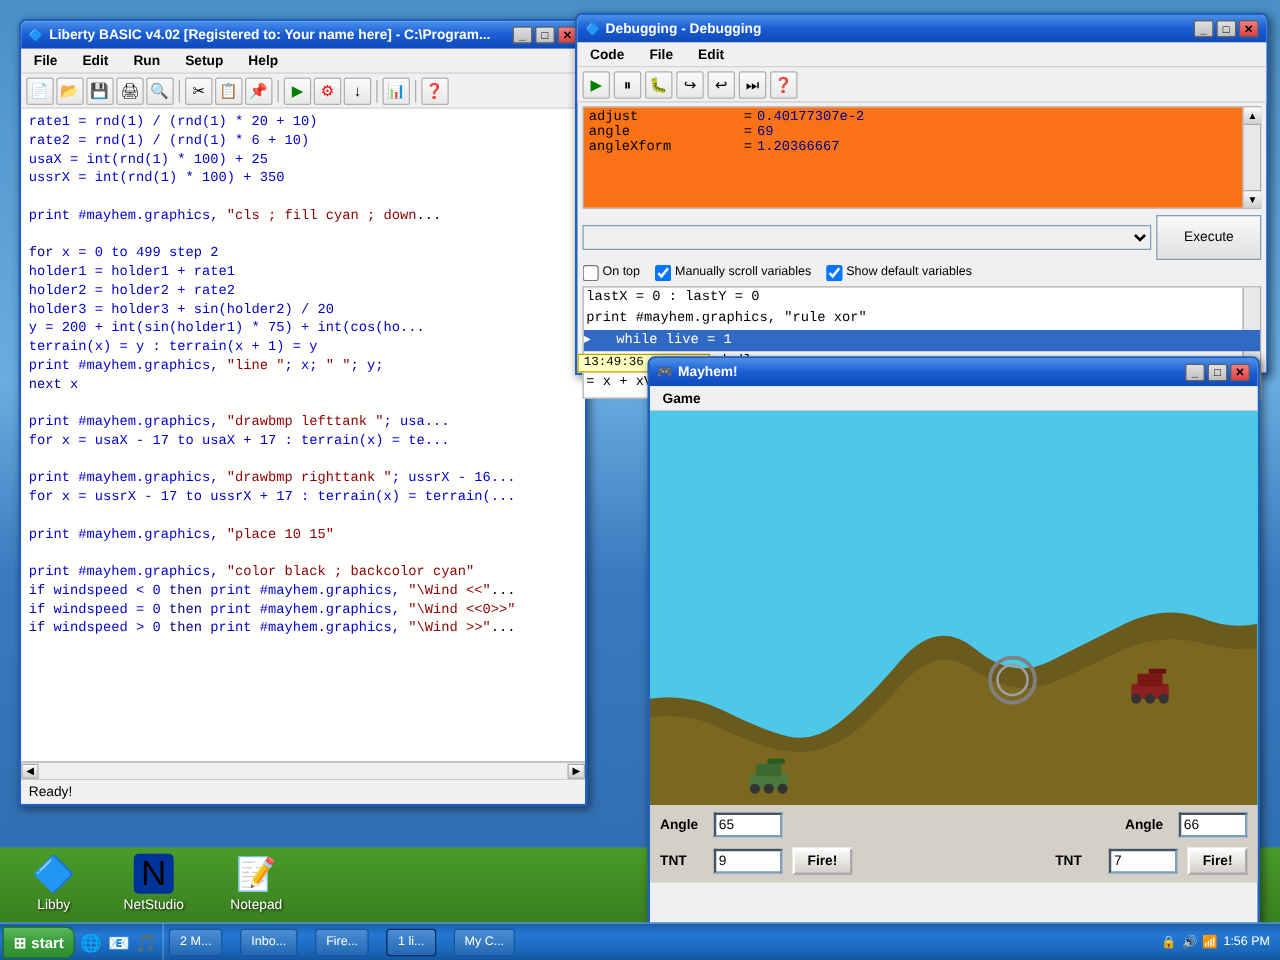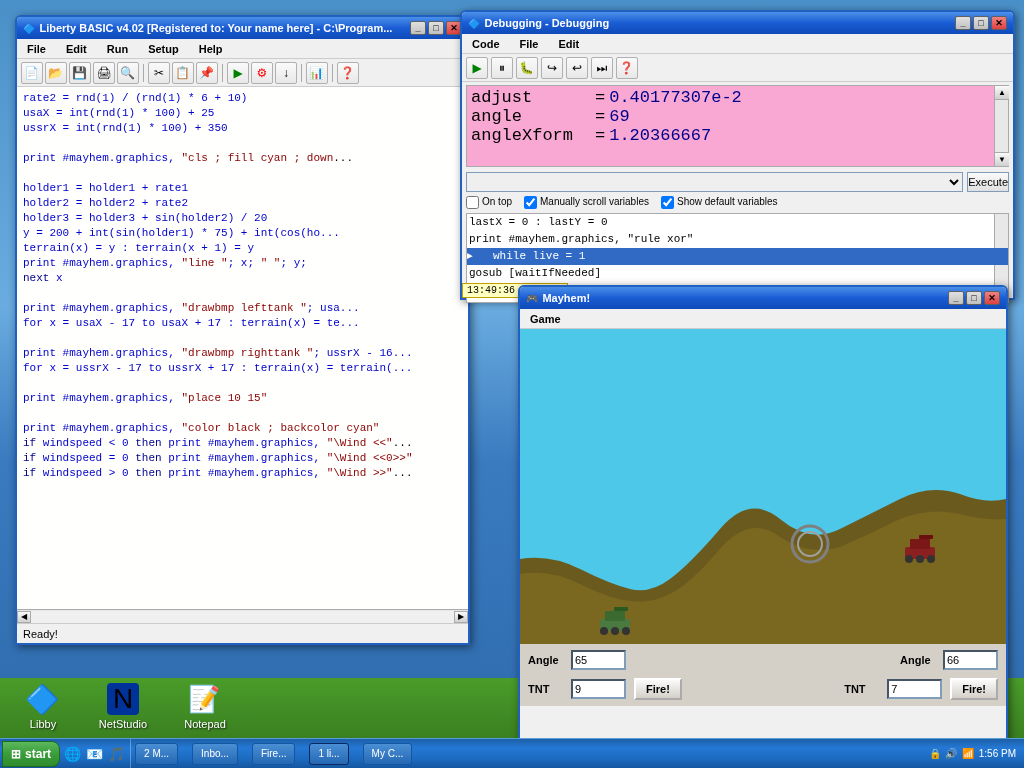--- a/index.html
+++ b/index.html
@@ -258,22 +258,22 @@
     .debug-var-val { color: #00008b; }
 
     .debug-input-row {
       display: flex;
       align-items: center;
       gap: 4px;
       padding: 2px 4px;
     }
 
     .debug-exec-btn {
-      height: 20px;
-      padding: 0 0;
+      height: 36px;
+      padding: 0 21px;
       background: linear-gradient(180deg, #fafafa 0%, #e0e0e0 100%);
       border: 1px solid #7f9db9;
       font-size: 11px;
       cursor: pointer;
     }
 
     .debug-checkboxes {
       display: flex;
       gap: 12px;
       padding: 2px 4px;
@@ -450,26 +450,28 @@
       <div class="toolbar-sep"></div>
       <div class="toolbar-btn" style="color:green;">▶</div>
       <div class="toolbar-btn" style="color:red;">⚙</div>
       <div class="toolbar-btn">↓</div>
       <div class="toolbar-sep"></div>
       <div class="toolbar-btn">📊</div>
       <div class="toolbar-sep"></div>
       <div class="toolbar-btn">❓</div>
     </div>
     <div class="code-area">
+      <div class="code-line"><span class="code-blue">    rate1 = rnd(1) / (rnd(1) * 20 + 10)</span></div>
       <div class="code-line"><span class="code-blue">    rate2 = rnd(1) / (rnd(1) * 6 + 10)</span></div>
       <div class="code-line"><span class="code-blue">    usaX = int(rnd(1) * 100) + 25</span></div>
       <div class="code-line"><span class="code-blue">    ussrX = int(rnd(1) * 100) + 350</span></div>
       <div class="code-line">&nbsp;</div>
       <div class="code-line"><span class="code-blue">    print #mayhem.graphics, </span><span class="code-string">"cls ; fill cyan ; down</span>...</div>
       <div class="code-line">&nbsp;</div>
+      <div class="code-line"><span class="code-keyword">    for</span><span class="code-blue"> x = 0 to 499 step 2</span></div>
       <div class="code-line"><span class="code-blue">        holder1 = holder1 + rate1</span></div>
       <div class="code-line"><span class="code-blue">        holder2 = holder2 + rate2</span></div>
       <div class="code-line"><span class="code-blue">        holder3 = holder3 + sin(holder2) / 20</span></div>
       <div class="code-line"><span class="code-blue">        y = 200 + int(sin(holder1) * 75) + int(cos(ho...</span></div>
       <div class="code-line"><span class="code-blue">        terrain(x) = y : terrain(x + 1) = y</span></div>
       <div class="code-line"><span class="code-blue">        print #mayhem.graphics, </span><span class="code-string">"line "</span><span class="code-blue">; x; </span><span class="code-string">" "</span><span class="code-blue">; y;</span></div>
       <div class="code-line"><span class="code-keyword">    next</span><span class="code-blue"> x</span></div>
       <div class="code-line">&nbsp;</div>
       <div class="code-line"><span class="code-blue">    print #mayhem.graphics, </span><span class="code-string">"drawbmp lefttank "</span><span class="code-blue">; usa...</span></div>
       <div class="code-line"><span class="code-blue">    for x = usaX - 17 to usaX + 17 : terrain(x) = te...</span></div>
@@ -514,21 +516,21 @@
       <div class="toolbar-btn" style="color:green;">▶</div>
       <div class="toolbar-btn">⏸</div>
       <div class="toolbar-btn">🐛</div>
       <div class="toolbar-btn">↪</div>
       <div class="toolbar-btn">↩</div>
       <div class="toolbar-btn">⏭</div>
       <div class="toolbar-btn">❓</div>
     </div>
 
     <div style="position:relative; margin:3px 4px; border:1px solid #aaa;">
-      <div style="height:80px; overflow:auto; background:#f9a8d4; font-family:'Courier New',monospace; font-size:17px; padding:2px 4px;">
+      <div style="height:80px; overflow:auto; background:#f97316; font-family:'Courier New',monospace; font-size:11px; padding:2px 4px;">
         <div class="debug-var-row">
           <span class="debug-var-name">adjust</span>
           <span class="debug-var-eq">=</span>
           <span class="debug-var-val">0.40177307e-2</span>
         </div>
         <div class="debug-var-row">
           <span class="debug-var-name">angle</span>
           <span class="debug-var-eq">=</span>
           <span class="debug-var-val">69</span>
         </div>

